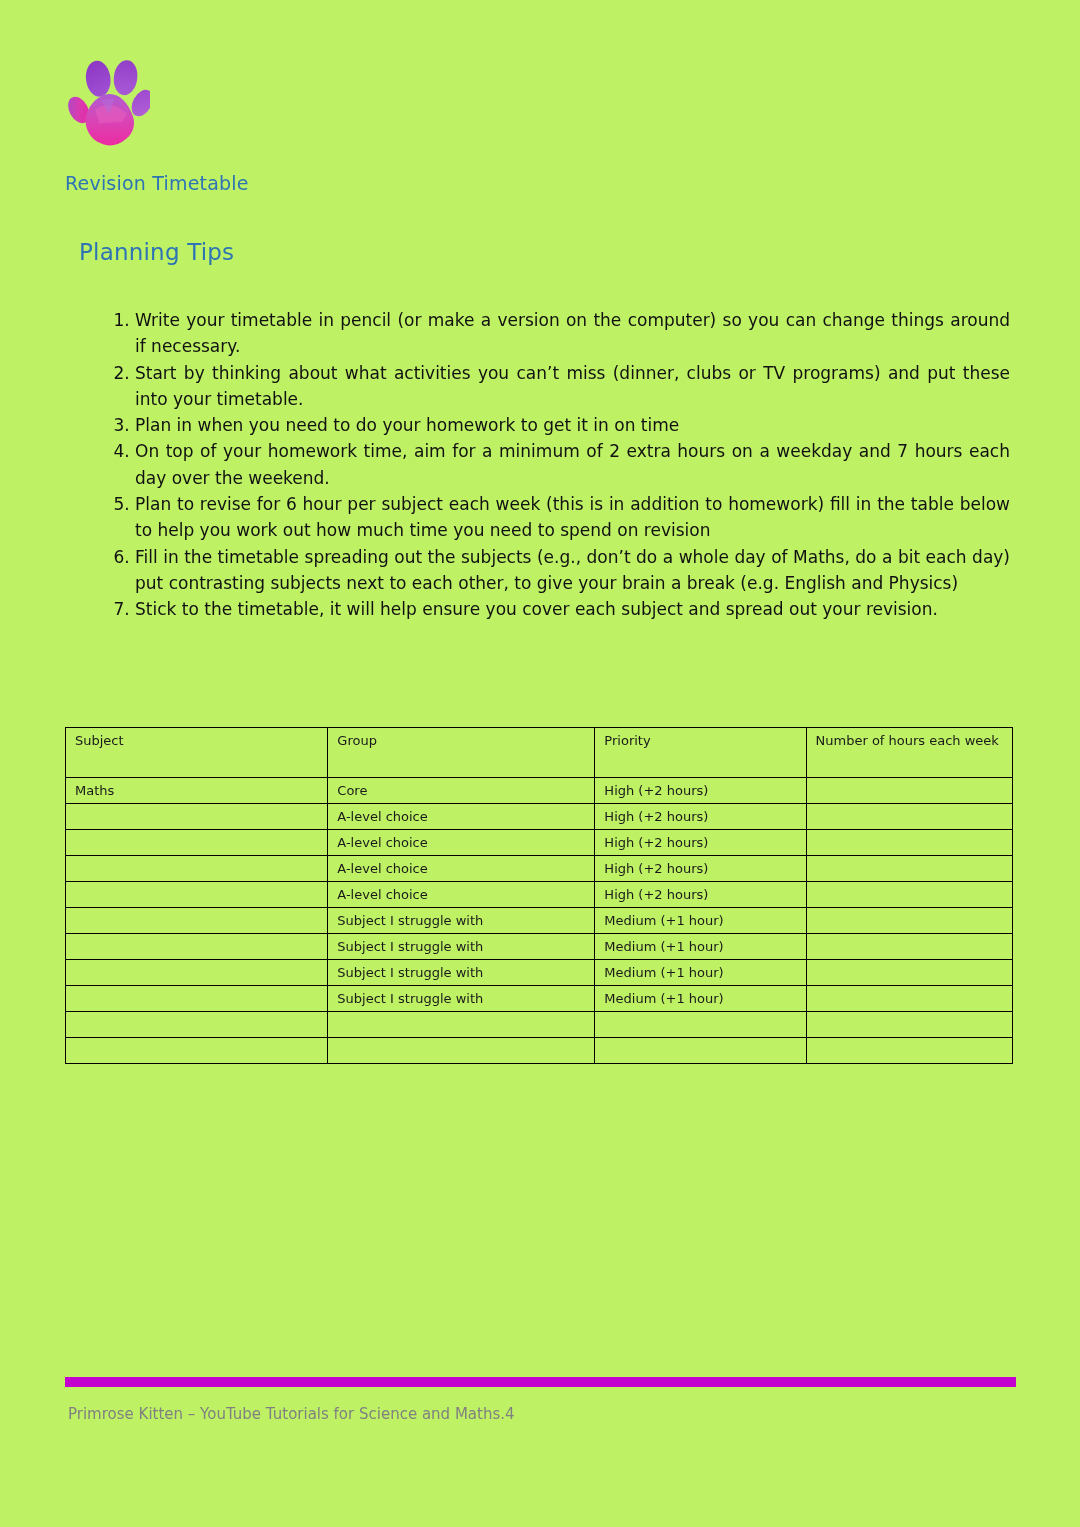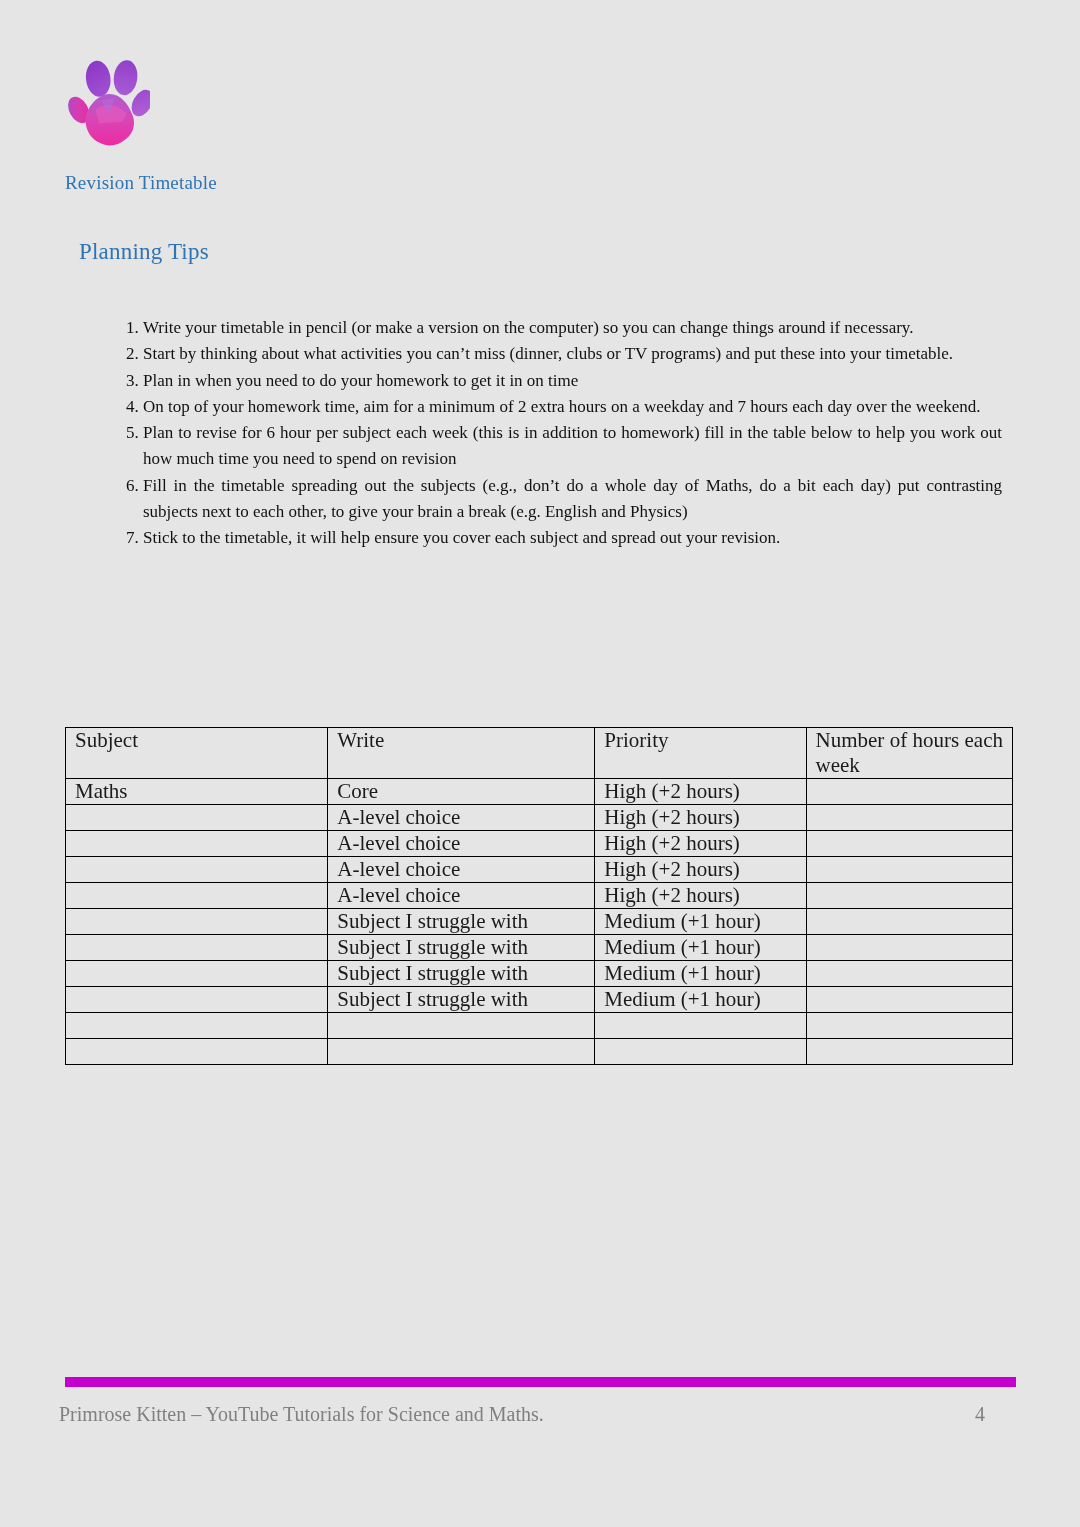--- a/index.html
+++ b/index.html
@@ -7,65 +7,64 @@
     --magenta:#C400CE;
     --gray:#808080;
     --ink:#1a1a1a;
   }
   *{box-sizing:border-box;margin:0;padding:0;}
   html,body{background:#fff;}
   body{font-family:"DejaVu Sans","Liberation Sans",sans-serif;color:var(--ink);}
   .page{
     position:relative;
     width:1080px;height:1527px;
-    background:#e5e5e5;
+    background:#bef264;
     overflow:hidden;
-    font-family:Liberation Serif, serif;
   }
   .logo{position:absolute;left:66px;top:58px;width:84px;height:96px;}
   .doc-title{
     position:absolute;left:65px;top:172px;
     font-size:19px;font-weight:normal;color:var(--blue);
     letter-spacing:0.2px;
   }
   .doc-subtitle{
     position:absolute;left:79px;top:239px;
     font-size:23px;font-weight:normal;color:var(--blue);
     letter-spacing:0.2px;
   }
   .tips{position:absolute;left:97px;top:303px;width:917px;}
-  .tips ol{margin:12px;padding-left:34px;list-style-type:decimal;}
+  .tips ol{margin:4px;padding-left:34px;list-style-type:decimal;}
   .tips li{
     font-size:17px;line-height:26.3px;
     text-align:justify;
     color:#111;
     padding-left:0px;
   }
   .table-wrap{position:absolute;left:65px;top:727px;width:948px;}
   table{width:100%;border-collapse:collapse;table-layout:fixed;}
   col.c1{width:27.7%;} col.c2{width:28.2%;} col.c3{width:22.3%;} col.c4{width:21.8%;}
   th,td{
     border:1.5px solid #000;
-    font-size:21px;font-weight:normal;
+    font-size:13px;font-weight:normal;
     text-align:left;vertical-align:top;
     padding:0 9px;
     overflow:hidden;white-space:nowrap;
   }
   thead th{height:50px;line-height:25px;}
   thead th.justify{text-align:justify;white-space:normal;}
   tbody td{height:25.5px;line-height:25px;}
   .footer-bar{
     position:absolute;left:65px;top:1377px;
     width:951px;height:10px;
     background:var(--magenta);
   }
   .footer-row{
-    position:absolute;left:59px;top:1404px;width:926px;
-    display:flex;justify-content:space-between;align-items:baseline;
-    color:var(--gray);font-size:20px;line-height:20px;
+    position:absolute;left:68px;top:1404px;width:926px;
+    display:flex;align-items:baseline;
+    color:var(--gray);font-size:15px;line-height:20px;
   }
 </style>
 </head>
 <body>
 
 <div class="page">
 
   <svg class="logo" viewBox="0 0 86 96" aria-hidden="true">
     <defs>
       <linearGradient id="gToe1" x1="0" y1="0" x2="1" y2="1">
@@ -119,21 +118,21 @@
     <table>
       <colgroup>
           <col class="c1">
           <col class="c2">
           <col class="c3">
           <col class="c4">
         </colgroup>
       <thead>
         <tr>
           <th>Subject</th>
-          <th>Write</th>
+          <th>Group</th>
           <th>Priority</th>
           <th class="justify">Number of hours each week</th>
         </tr>
       </thead>
       <tbody>
         <tr>
             <td>Maths</td>
             <td>Core</td>
             <td>High (+2 hours)</td>
             <td>&nbsp;</td>

